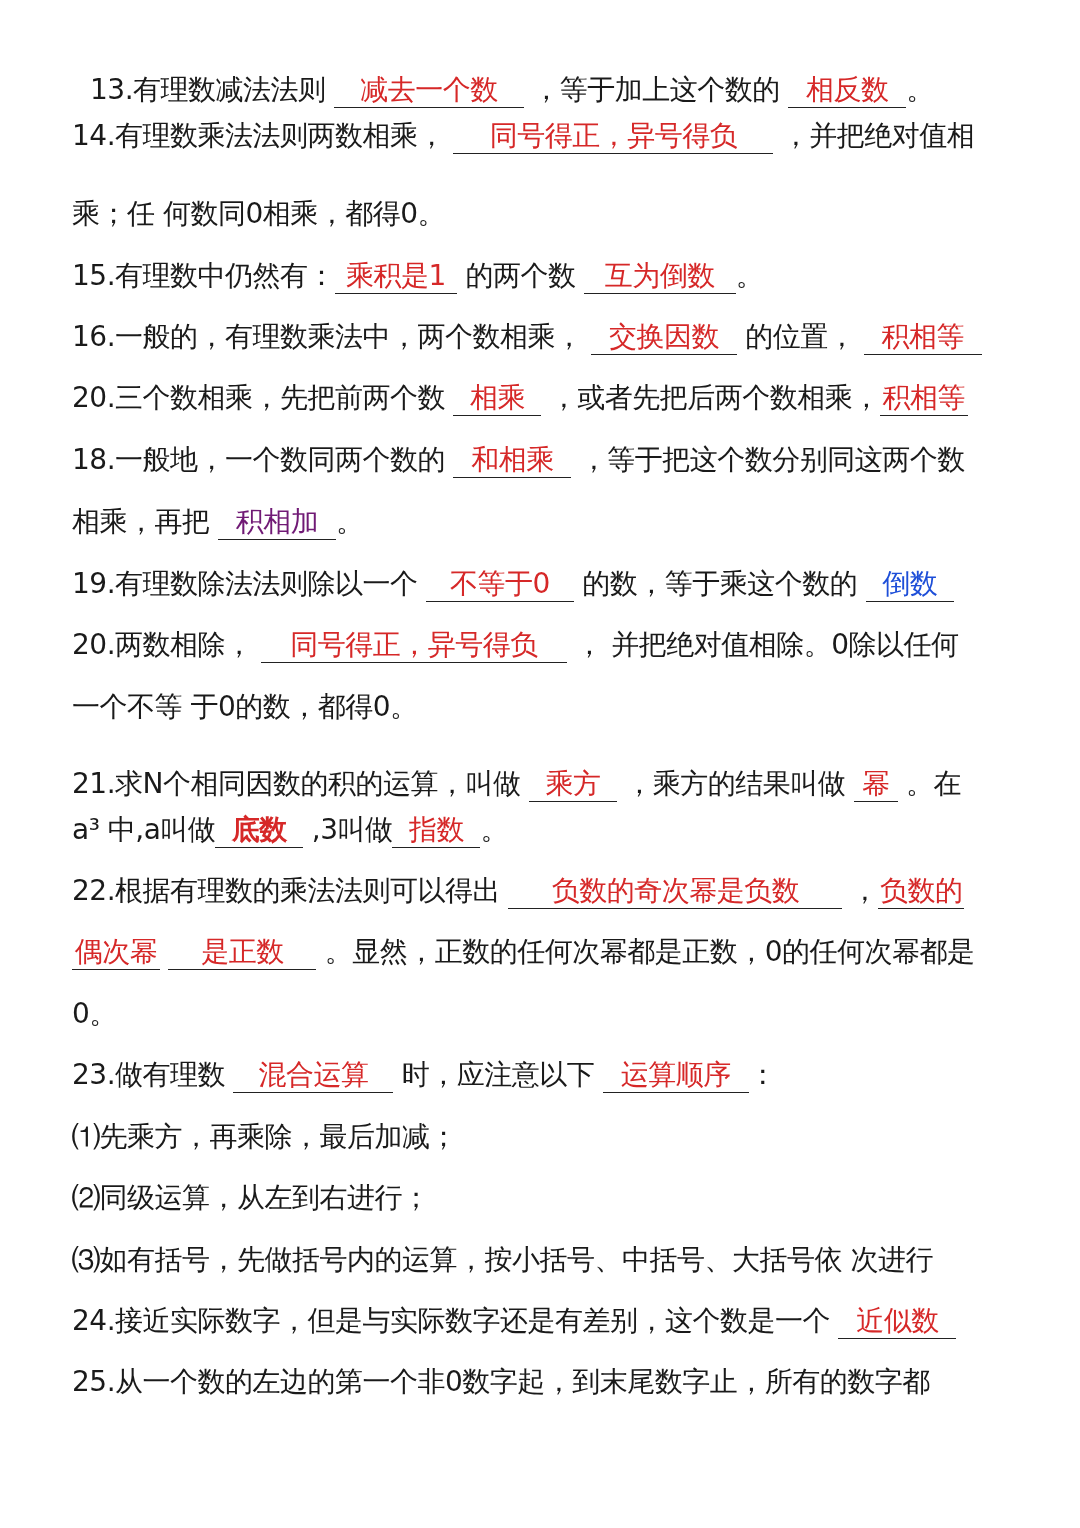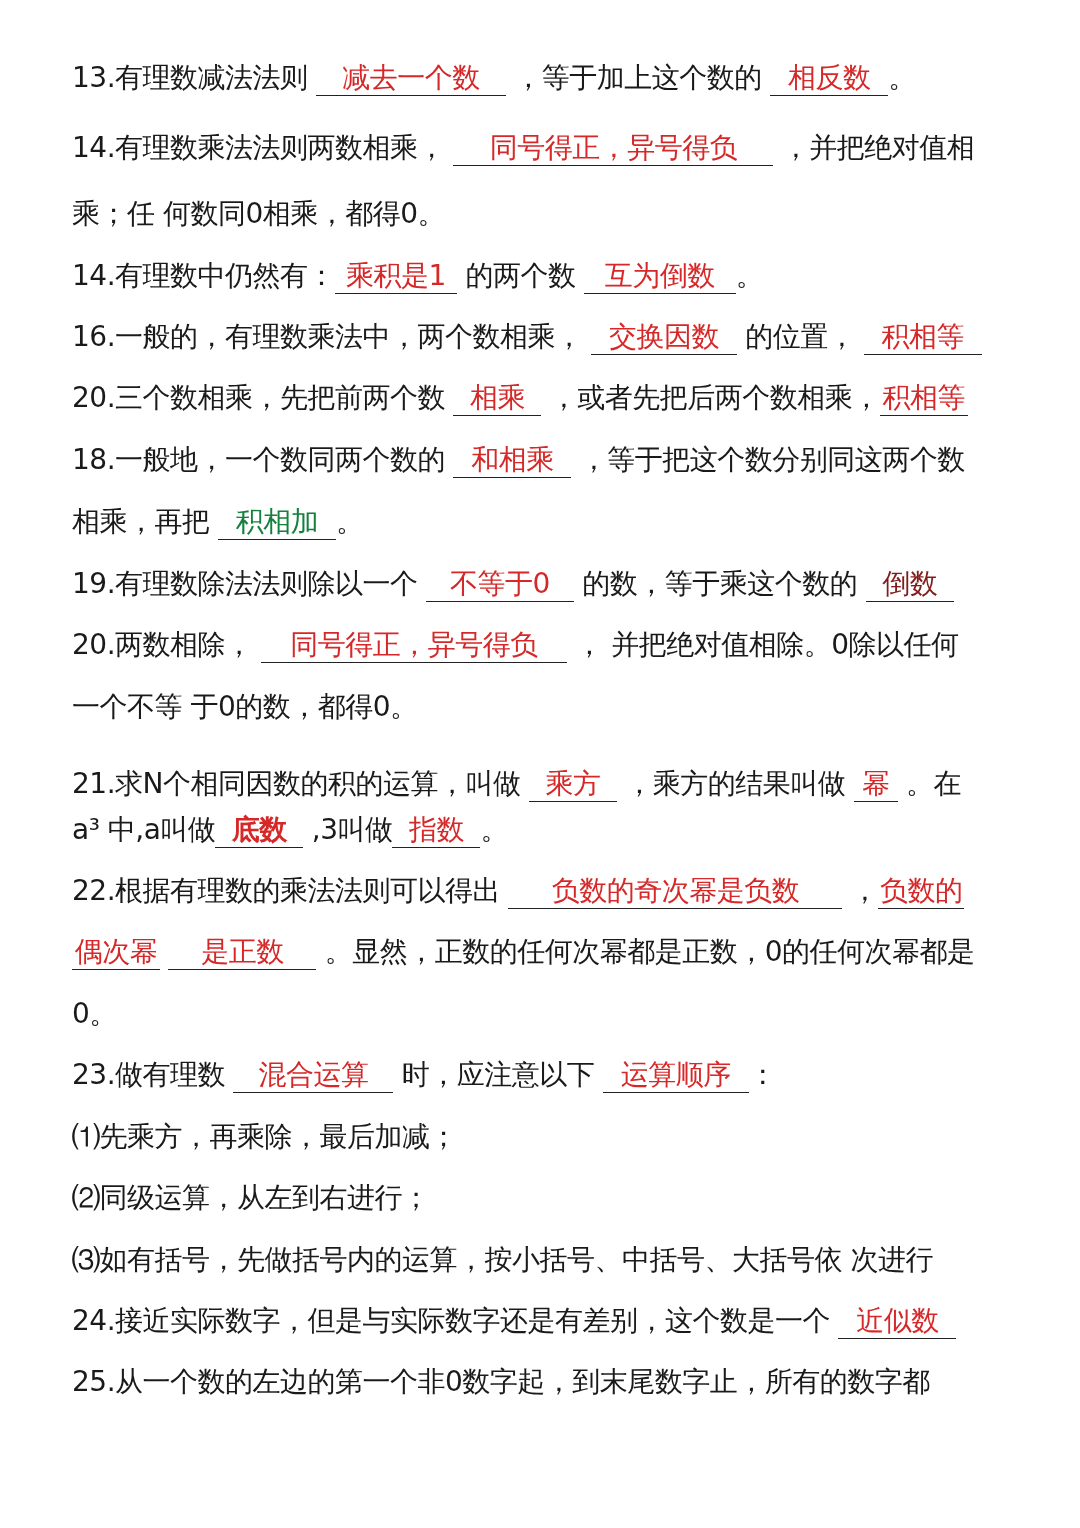--- a/index.html
+++ b/index.html
@@ -6,29 +6,29 @@
   body { width:1080px; height:1528px; position:relative; overflow:hidden;
          font-family:"DejaVu Sans","Liberation Sans",sans-serif; color:#1a1a1a; }
   .line { position:absolute; left:72px; white-space:nowrap; font-size:28px; line-height:40px; letter-spacing:-0.5px; }
   .blank { display:inline-block; border-bottom:1.5px solid #222; text-align:center; color:#d62828; line-height:34px; }
   .plain { color:#1a1a1a; }
 </style>
 </head>
 <body>
 
 <div id="doc">
-    <div class="line" style="top: 58px;"><span class="plain">13.有理数减法法则 </span><span class="blank" style="width: 190px; color: rgb(214, 40, 40);">减去一个数</span><span class="plain"> ，等于加上这个数的 </span><span class="blank" style="width: 118px; color: rgb(214, 40, 40);">相反数</span><span class="plain">。</span></div>
-    <div class="line" style="top: 128px;"><span class="plain">14.有理数乘法法则两数相乘， </span><span class="blank" style="width: 320px; color: rgb(214, 40, 40);">同号得正，异号得负</span><span class="plain"> ，并把绝对值相</span></div>
+    <div class="line" style="top: 70px; margin-left: 18px;"><span class="plain">13.有理数减法法则 </span><span class="blank" style="width: 190px; color: rgb(214, 40, 40);">减去一个数</span><span class="plain"> ，等于加上这个数的 </span><span class="blank" style="width: 118px; color: rgb(214, 40, 40);">相反数</span><span class="plain">。</span></div>
+    <div class="line" style="top: 116px;"><span class="plain">14.有理数乘法法则两数相乘， </span><span class="blank" style="width: 320px; color: rgb(214, 40, 40);">同号得正，异号得负</span><span class="plain"> ，并把绝对值相</span></div>
     <div class="line" style="top: 194px;"><span class="plain">乘；任 何数同0相乘，都得0。</span></div>
-    <div class="line" style="top: 256px;"><span class="plain">14.有理数中仍然有：</span><span class="blank" style="width: 122px; color: rgb(214, 40, 40);">乘积是1</span><span class="plain"> 的两个数 </span><span class="blank" style="width: 152px; color: rgb(214, 40, 40);">互为倒数</span><span class="plain">。</span></div>
+    <div class="line" style="top: 256px;"><span class="plain">15.有理数中仍然有：</span><span class="blank" style="width: 122px; color: rgb(214, 40, 40);">乘积是1</span><span class="plain"> 的两个数 </span><span class="blank" style="width: 152px; color: rgb(214, 40, 40);">互为倒数</span><span class="plain">。</span></div>
     <div class="line" style="top: 317px;"><span class="plain">16.一般的，有理数乘法中，两个数相乘， </span><span class="blank" style="width: 146px; color: rgb(214, 40, 40); text-align: center;">交换因数</span><span class="plain"> 的位置， </span><span class="blank" style="width: 118px; color: rgb(214, 40, 40);">积相等</span></div>
     <div class="line" style="top: 378px;"><span class="plain">20.三个数相乘，先把前两个数 </span><span class="blank" style="width: 88px; color: rgb(214, 40, 40);">相乘</span><span class="plain"> ，或者先把后两个数相乘，</span><span class="blank" style="width: 88px; color: rgb(214, 40, 40);">积相等</span></div>
     <div class="line" style="top: 440px;"><span class="plain">18.一般地，一个数同两个数的 </span><span class="blank" style="width: 118px; color: rgb(214, 40, 40);">和相乘</span><span class="plain"> ，等于把这个数分别同这两个数</span></div>
-    <div class="line" style="top: 502px;"><span class="plain">相乘，再把 </span><span class="blank" style="width: 118px; color: #15803d;">积相加</span><span class="plain">。</span></div>
-    <div class="line" style="top: 564px;"><span class="plain">19.有理数除法法则除以一个 </span><span class="blank" style="width: 148px; color: rgb(214, 40, 40);">不等于0</span><span class="plain"> 的数，等于乘这个数的 </span><span class="blank" style="width: 88px; color: #7f1d1d;">倒数</span></div>
+    <div class="line" style="top: 502px;"><span class="plain">相乘，再把 </span><span class="blank" style="width: 118px; color: #701a75;">积相加</span><span class="plain">。</span></div>
+    <div class="line" style="top: 564px;"><span class="plain">19.有理数除法法则除以一个 </span><span class="blank" style="width: 148px; color: rgb(214, 40, 40);">不等于0</span><span class="plain"> 的数，等于乘这个数的 </span><span class="blank" style="width: 88px; color: #1d4ed8;">倒数</span></div>
     <div class="line" style="top: 625px;"><span class="plain">20.两数相除， </span><span class="blank" style="width: 306px; color: rgb(214, 40, 40);">同号得正，异号得负</span><span class="plain"> ， 并把绝对值相除。0除以任何</span></div>
     <div class="line" style="top: 687px;"><span class="plain">一个不等 于0的数，都得0。</span></div>
     <div class="line" style="top: 764px;"><span class="plain">21.求N个相同因数的积的运算，叫做 </span><span class="blank" style="width: 88px; color: rgb(214, 40, 40);">乘方</span><span class="plain"> ，乘方的结果叫做 </span><span class="blank" style="width: 44px; color: rgb(214, 40, 40);">幂</span><span class="plain"> 。在</span></div>
     <div class="line" style="top: 810px;"><span class="plain">a³ 中,a叫做</span><span class="blank" style="width: 88px; color: rgb(214, 40, 40); font-weight: bold;">底数</span><span class="plain"> ,3叫做</span><span class="blank" style="width: 88px; color: rgb(214, 40, 40);">指数</span><span class="plain">。</span></div>
     <div class="line" style="top: 871px;"><span class="plain">22.根据有理数的乘法法则可以得出 </span><span class="blank" style="width: 334px; color: rgb(214, 40, 40);">负数的奇次幂是负数</span><span class="plain"> ，</span><span class="blank" style="width: 86px; color: rgb(214, 40, 40);">负数的</span></div>
     <div class="line" style="top: 932px;"><span class="blank" style="width: 88px; color: rgb(214, 40, 40);">偶次幂</span><span class="plain"> </span><span class="blank" style="width: 148px; color: rgb(214, 40, 40); text-align: center;">是正数</span><span class="plain"> 。显然，正数的任何次幂都是正数，0的任何次幂都是</span></div>
     <div class="line" style="top: 994px;"><span class="plain">0。</span></div>
     <div class="line" style="top: 1055px;"><span class="plain">23.做有理数 </span><span class="blank" style="width: 160px; color: rgb(214, 40, 40);">混合运算</span><span class="plain"> 时，应注意以下 </span><span class="blank" style="width: 146px; color: rgb(214, 40, 40);">运算顺序</span><span class="plain">：</span></div>
     <div class="line" style="top: 1117px;"><span class="plain">⑴先乘方，再乘除，最后加减；</span></div>
     <div class="line" style="top: 1178px;"><span class="plain">⑵同级运算，从左到右进行；</span></div>

